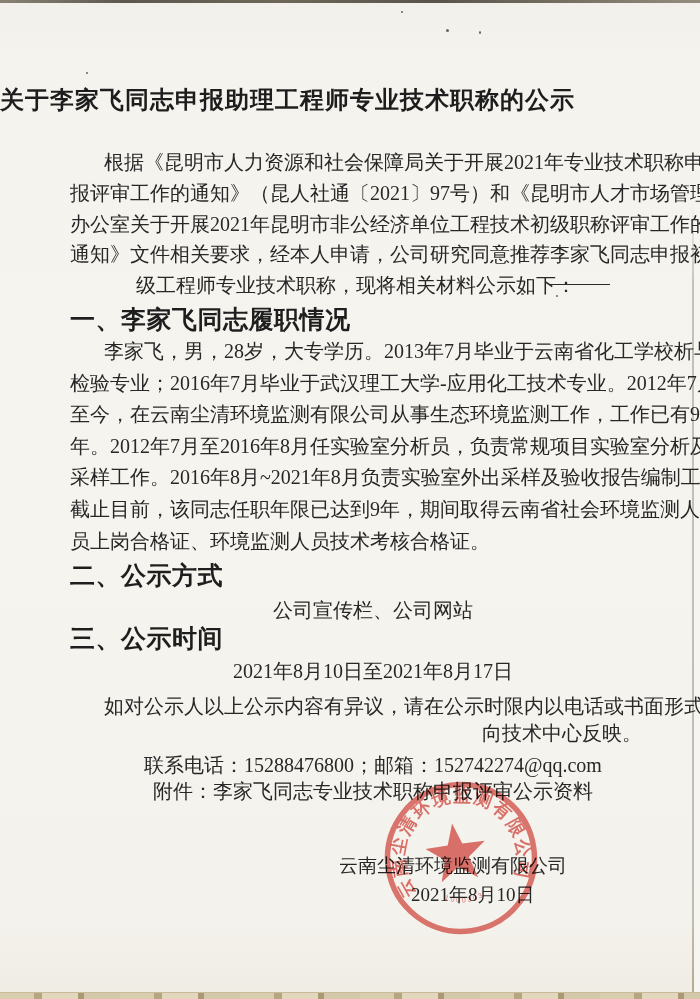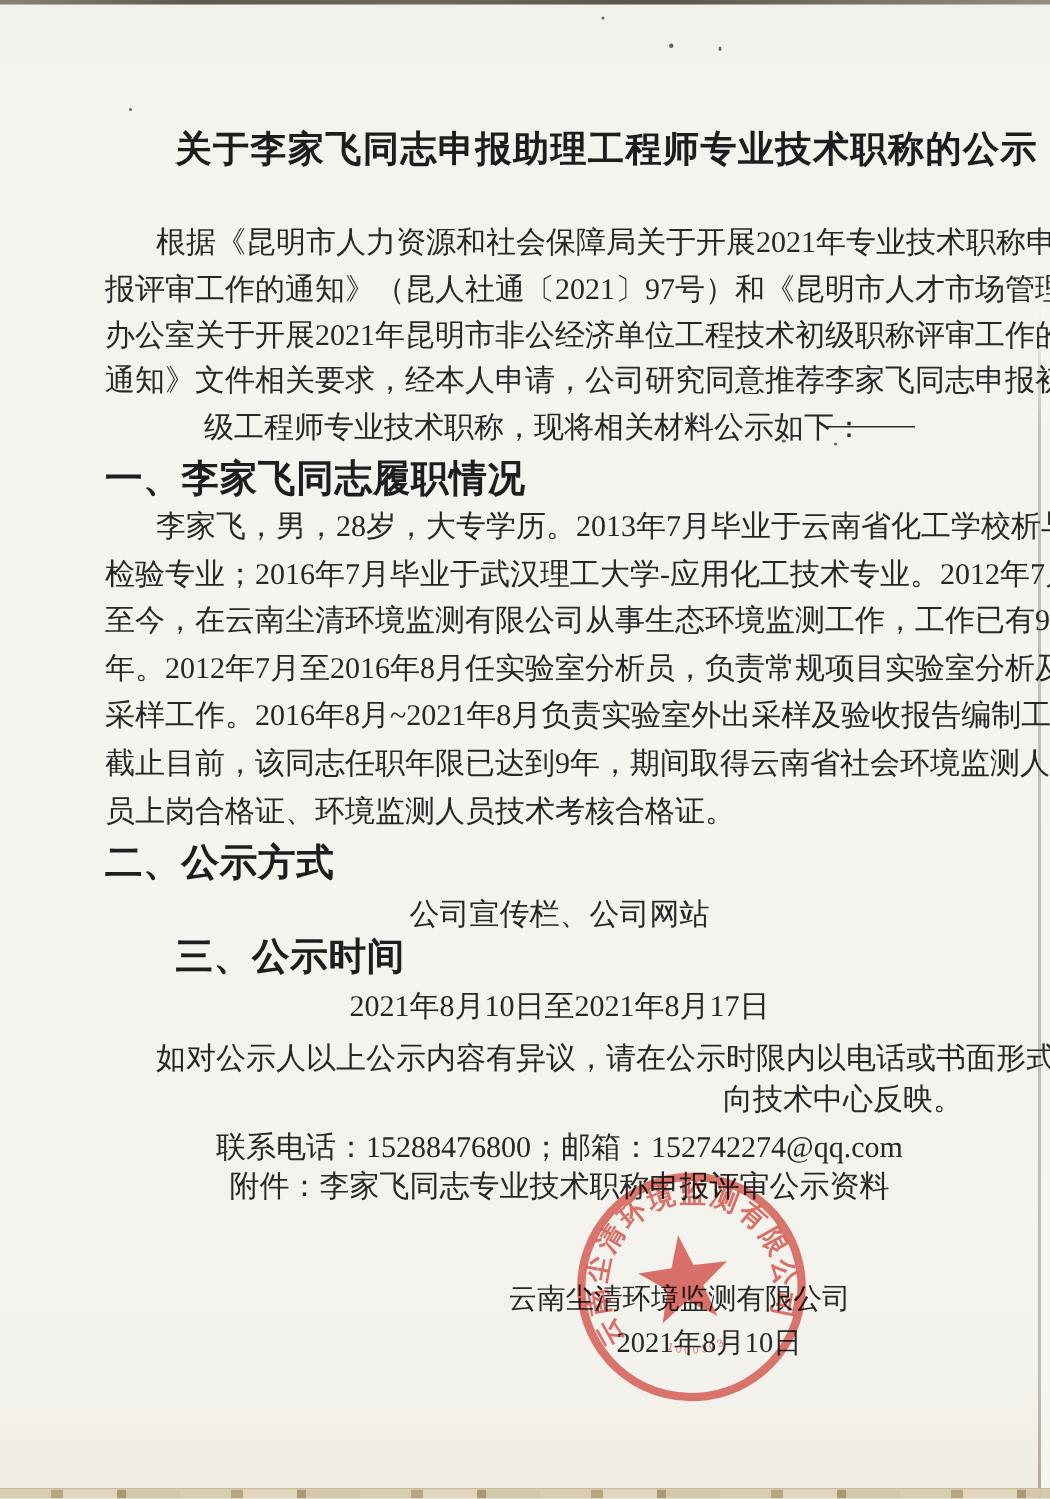--- a/index.html
+++ b/index.html
@@ -28,21 +28,21 @@
     background:linear-gradient(180deg,rgba(180,175,165,0) 0%,#c6c1b8 10%,#c2bcb1 90%,#b3a98f 100%);
   }
   .edge-right-light{
     position:absolute;left:694px;top:205px;width:6px;height:794px;
     background:#f7f5f0;
   }
   .speck{position:absolute;background:#6b6458;border-radius:50%;}
 
   .title{
     position:absolute;left:0;top:84px;width:692px;
-    text-align:right;
+    text-align:left;
     font-family:"Liberation Sans", sans-serif;
     font-weight:bold;font-size:24px;line-height:32px;
     letter-spacing:1px;color:#1d1d1d;
   }
   .block{position:absolute;left:70px;width:572px;font-size:20px;color:#272727;}
   .line{white-space:nowrap;}
   .lh1 .line{line-height:30.8px;height:30.8px;text-align:center;}
   .lh2 .line{line-height:31.6px;height:31.6px;}
   .lh3 .line{line-height:26.5px;height:26.5px;text-align:right;}
   .indent{padding-left:34px;}
@@ -97,21 +97,21 @@
     <div class="line">采样工作。2016年8月~2021年8月负责实验室外出采样及验收报告编制工作。</div>
     <div class="line">截止目前，该同志任职年限已达到9年，期间取得云南省社会环境监测人</div>
     <div class="line">员上岗合格证、环境监测人员技术考核合格证。</div>
   </div>
 
   <div class="heading" style="top:562px;">二、公示方式</div>
   <div class="block lh1" style="top:595px;">
     <div class="line indent">公司宣传栏、公司网站</div>
   </div>
 
-  <div class="heading" style="top:625px;margin-left:47px;">三、公示时间</div>
+  <div class="heading" style="top:625px;">三、公示时间</div>
   <div class="block lh1" style="top:656px;">
     <div class="line indent">2021年8月10日至2021年8月17日</div>
   </div>
 
   <div class="block lh3" style="top:693px;">
     <div class="line indent">如对公示人以上公示内容有异议，请在公示时限内以电话或书面形式</div>
     <div class="line">向技术中心反映。</div>
   </div>
 
   <div class="block lh1" style="top:750px;">

